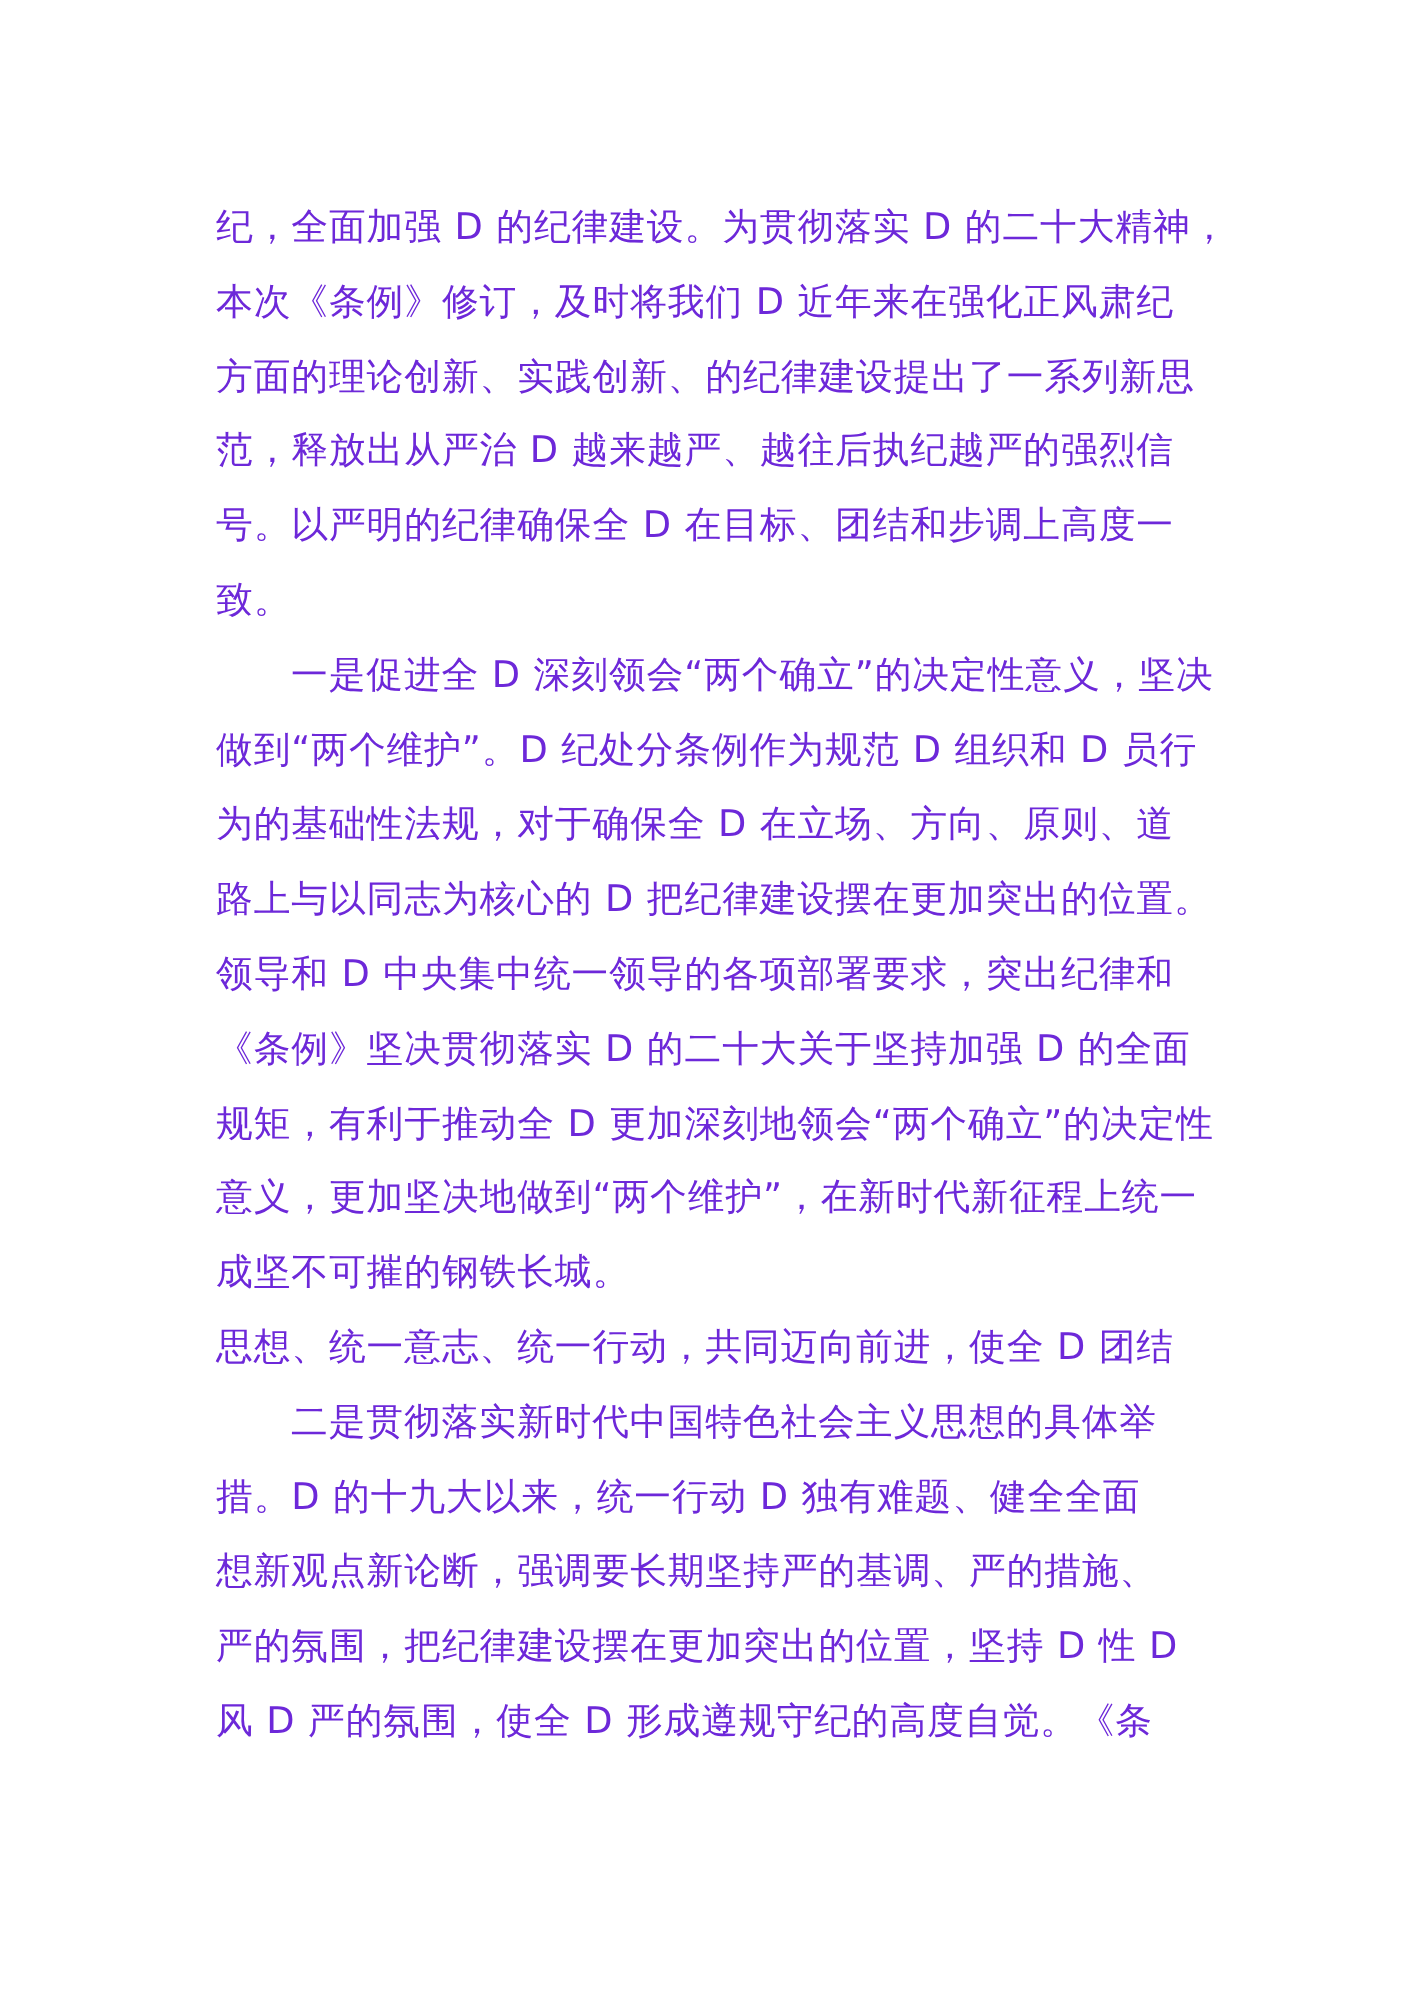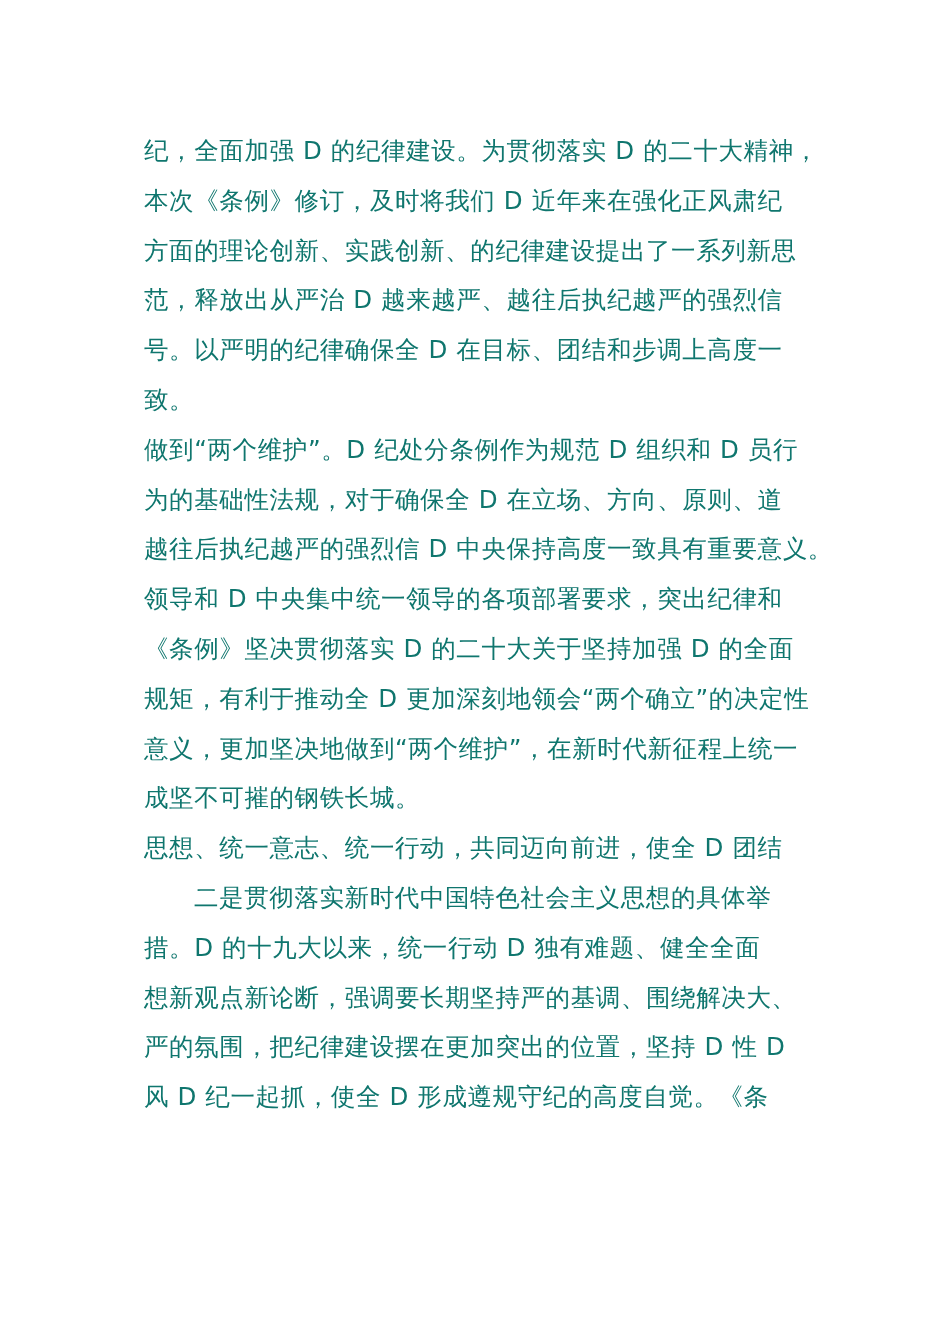--- a/index.html
+++ b/index.html
@@ -5,45 +5,46 @@
   html, body { margin: 0; padding: 0; background: #ffffff; }
   body { width: 950px; height: 1344px; position: relative; overflow: hidden; }
   .page { position: absolute; left: 0; top: 0; width: 950px; height: 1344px; background: #ffffff; }
   .body-text { position: absolute; left: 144px; top: 126px; width: 680px; }
   .line {
     display: block;
     height: 49.8px;
     line-height: 49.8px;
     font-family: "DejaVu Sans", "Liberation Sans", sans-serif;
     font-size: 24.5px;
-    color: #0f766e;
+    color: #6d28d9;
     white-space: nowrap;
     letter-spacing: 0.6px;
   }
   .line.indent { padding-left: 50px; }
 </style>
 </head>
 <body>
 
 <div class="page">
   <div class="body-text">
     <span class="line">纪，全面加强 D 的纪律建设。为贯彻落实 D 的二十大精神，</span>
     <span class="line">本次《条例》修订，及时将我们 D 近年来在强化正风肃纪</span>
     <span class="line">方面的理论创新、实践创新、的纪律建设提出了一系列新思</span>
     <span class="line">范，释放出从严治 D 越来越严、越往后执纪越严的强烈信</span>
     <span class="line">号。以严明的纪律确保全 D 在目标、团结和步调上高度一</span>
     <span class="line">致。</span>
+    <span class="line indent">一是促进全 D 深刻领会“两个确立”的决定性意义，坚决</span>
     <span class="line">做到“两个维护”。D 纪处分条例作为规范 D 组织和 D 员行</span>
     <span class="line">为的基础性法规，对于确保全 D 在立场、方向、原则、道</span>
-    <span class="line">越往后执纪越严的强烈信 D 中央保持高度一致具有重要意义。</span>
+    <span class="line">路上与以同志为核心的 D 把纪律建设摆在更加突出的位置。</span>
     <span class="line">领导和 D 中央集中统一领导的各项部署要求，突出纪律和</span>
     <span class="line">《条例》坚决贯彻落实 D 的二十大关于坚持加强 D 的全面</span>
     <span class="line">规矩，有利于推动全 D 更加深刻地领会“两个确立”的决定性</span>
     <span class="line">意义，更加坚决地做到“两个维护”，在新时代新征程上统一</span>
     <span class="line">成坚不可摧的钢铁长城。</span>
     <span class="line">思想、统一意志、统一行动，共同迈向前进，使全 D 团结</span>
     <span class="line indent">二是贯彻落实新时代中国特色社会主义思想的具体举</span>
     <span class="line">措。D 的十九大以来，统一行动 D 独有难题、健全全面</span>
-    <span class="line">想新观点新论断，强调要长期坚持严的基调、围绕解决大、</span>
+    <span class="line">想新观点新论断，强调要长期坚持严的基调、严的措施、</span>
     <span class="line">严的氛围，把纪律建设摆在更加突出的位置，坚持 D 性 D</span>
-    <span class="line">风 D 纪一起抓，使全 D 形成遵规守纪的高度自觉。《条</span>
+    <span class="line">风 D 严的氛围，使全 D 形成遵规守纪的高度自觉。《条</span>
   </div>
 </div>
 
 </body></html>

